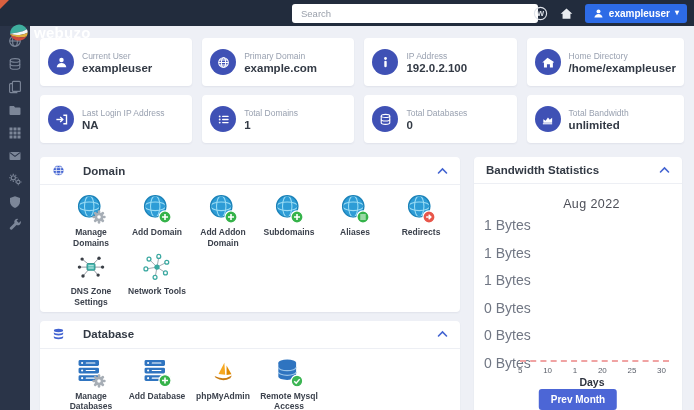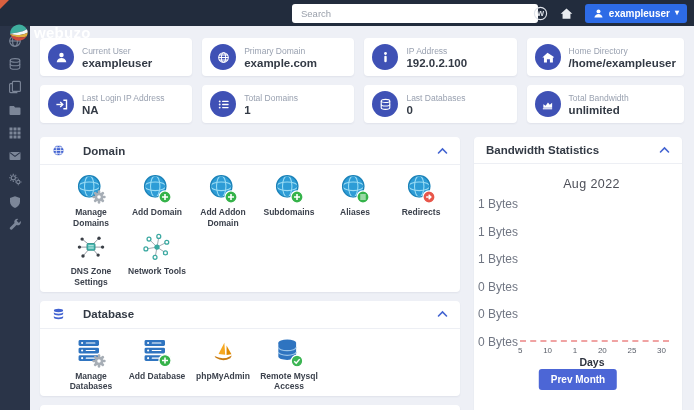--- a/index.html
+++ b/index.html
@@ -23,21 +23,21 @@
 
   
   .sidebar { position:absolute; top:26px; left:0; bottom:0; width:30px; background:#2a3448;
     display:flex; flex-direction:column; align-items:center; padding-top:8px; gap:9px; z-index:10; }
   .side-item { width:14px; height:14px; cursor:pointer; opacity:.85; }
 
   
   .main { position:absolute; left:30px; top:26px; width:664px; height:384px; padding:12px 10px 0; }
 
   .cards { display:grid; grid-template-columns:repeat(4,1fr); gap:9px 10px; }
-  .card { background:#fff; border-radius:4px; height:38px; display:flex; align-items:center;
+  .card { background:#fff; border-radius:4px; height:48px; display:flex; align-items:center;
     padding:0 8px; box-shadow:0 1px 2px rgba(40,50,80,.07); }
   .card-icon { width:26px; height:26px; border-radius:50%; background:#3f51b5; flex:none;
     display:flex; align-items:center; justify-content:center; }
   .card-text { margin-left:8px; min-width:0; }
   .card-label { font-size:8.5px; color:#99a1b0; white-space:nowrap; }
   .card-value { font-size:11.5px; font-weight:bold; color:#333a45; margin-top:1px; white-space:nowrap; }
 
   .panels { display:flex; gap:14px; margin-top:14px; align-items:flex-start; }
   .col-left { width:420px; }
   .col-right { width:208px; }
@@ -52,21 +52,21 @@
   .app-icon { width:32px; height:32px; }
   .app-label { font-size:8.5px; font-weight:bold; color:#3c424d; text-align:center; line-height:1.25; margin-top:2px; }
 
   .panel-db { margin-top:9px; }
   .panel-peek { margin-top:9px; height:10px; background:#fff; border-radius:4px 4px 0 0;
     box-shadow:0 1px 2px rgba(40,50,80,.07); }
 
   
   .bw-panel { height:290px; position:relative; }
   .chart-title { text-align:center; margin-top:13px; font-size:12.5px; color:#4d4f58; letter-spacing:.4px;padding-left:27px; }
-  .y-label { position:absolute; left:4px; font-size:12px; color:#707683; }
+  .y-label { position:absolute; left:10px; font-size:14px; color:#707683; }
   .y0{top:60px} .y1{top:88px} .y2{top:115px} .y3{top:143px} .y4{top:170px} .y5{top:198px}
   .zero-line { position:absolute; left:46px; right:13px; top:203px; border-top:2px dashed #f0a3a3; }
   .x-ticks { position:absolute; left:44px; right:16px; top:209px; display:flex;
     justify-content:space-between; font-size:8px; color:#5a5f6a; }
   .x-axis-label { position:absolute; left:44px; right:16px; top:219px; text-align:center;
     font-size:10.5px; font-weight:bold; color:#2f3440; }
   .prev-btn { position:absolute; left:50%; transform:translateX(-50%); top:232px; background:#4c66d6;
     color:#fff; border:none; border-radius:3px; font-size:10px; font-weight:bold; padding:5px 12px;
     cursor:pointer; font-family:inherit; }
 
@@ -253,21 +253,21 @@
     </div>
     <div class="card">
       <span class="card-icon">
         <svg width="13" height="13" viewBox="0 0 14 14" fill="none" stroke="#fff" stroke-width="1.2">
             <ellipse cx="7" cy="3.2" rx="4.6" ry="1.7"></ellipse>
             <path d="M2.4 3.2v7.4c0 .9 2 1.7 4.6 1.7s4.6-.8 4.6-1.7V3.2"></path>
             <path d="M2.4 6.9c0 .9 2 1.7 4.6 1.7s4.6-.8 4.6-1.7"></path>
           </svg>
       </span>
       <div class="card-text">
-        <div class="card-label">Last Databases</div>
+        <div class="card-label">Total Databases</div>
         <div class="card-value">0</div>
       </div>
     </div>
     <div class="card">
       <span class="card-icon">
         <svg width="13" height="13" viewBox="0 0 14 14">
             <path d="M2 11.6h10" stroke="#fff" stroke-width="1.2"></path>
             <path d="M2.5 10.4V6.8L5 8.4l2.5-3.6 2 2.6 2.5-2.4v5.4z" fill="#fff"></path>
           </svg>
       </span>

